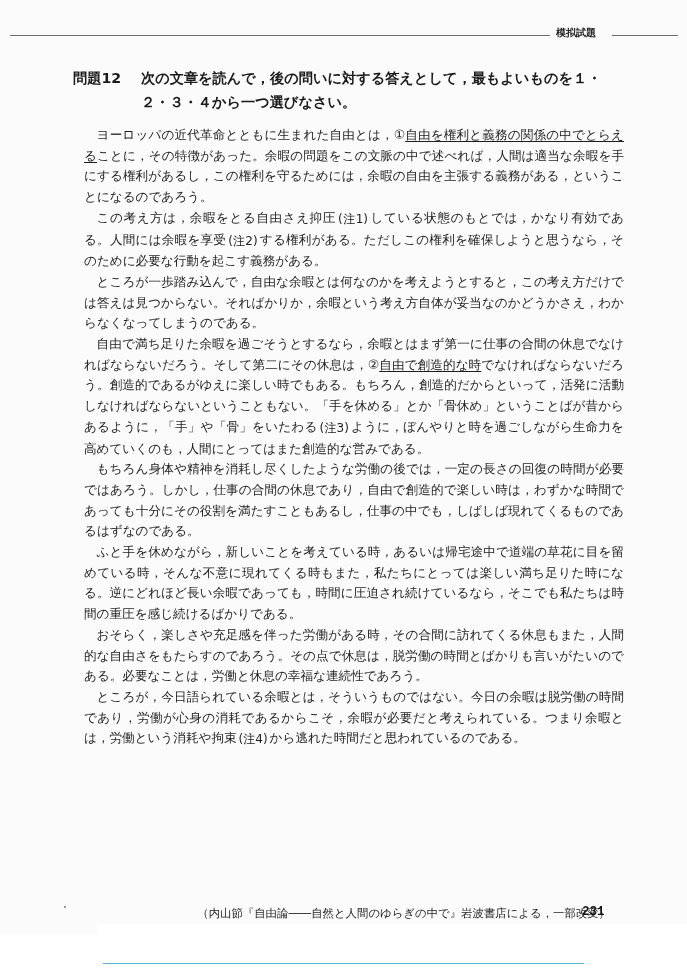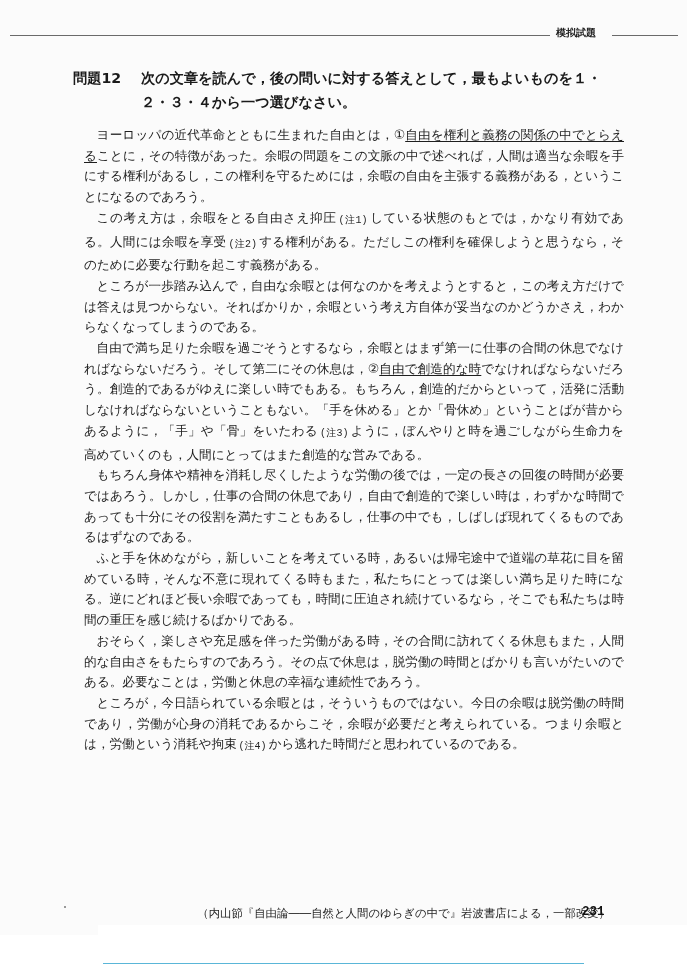--- a/index.html
+++ b/index.html
@@ -77,24 +77,23 @@
     }
     .passage p {
       margin: 0;
       text-indent: 1em;
     }
     .passage .u {
       text-decoration: underline;
       text-underline-offset: 2px;
     }
     .passage .note {
-      font-size: 10px;
+      font-size: 12px;
       vertical-align: -1px;
       margin: 12px 2px;
-      font-family: Liberation Mono, monospace;
     }
     .citation {
       position: absolute;
       left: 150px;
       top: 870px;
       width: 460px;
       text-align: right;
       font-size: 11.4px;
       color: #1e1e1e;
       margin-top: 36px;

